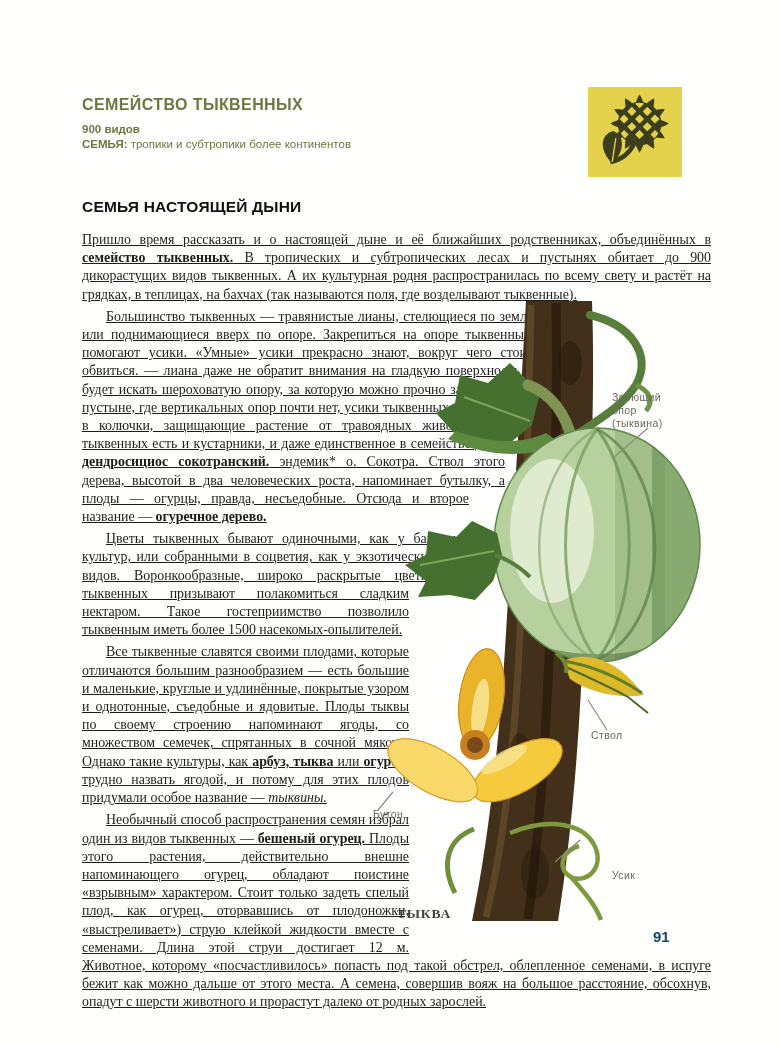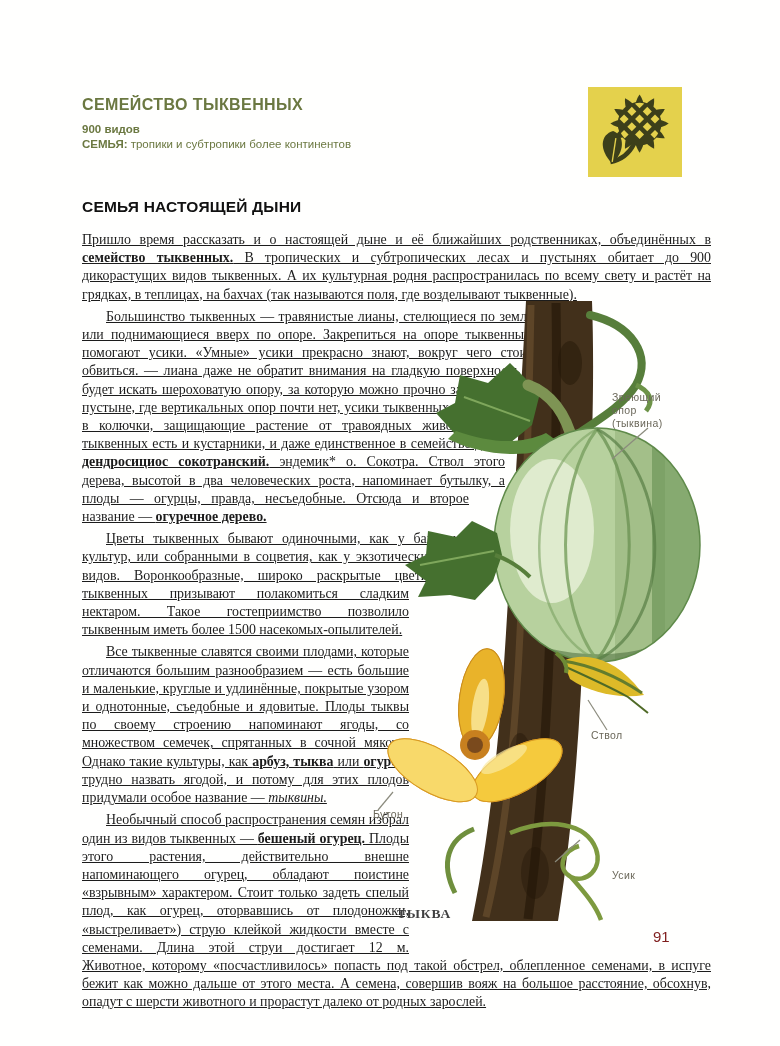--- a/index.html
+++ b/index.html
@@ -31,21 +31,21 @@
   .fig-label{position:absolute;font-family:"Liberation Sans", sans-serif;font-size:10.5px;
              letter-spacing:.4px;color:#6b685a;line-height:13px;}
   .lab-fruit{left:612px;top:391px;width:74px;}
   .lab-bud{left:591px;top:729px;}
   .lab-flower{left:373px;top:808px;}
   .lab-tendril{left:584px;top:869px;margin-left:28px;}
   .fig-caption{position:absolute;left:397px;top:906px;font-family:"Liberation Serif", serif;
                font-size:13.5px;font-weight:bold;letter-spacing:.8px;color:#404040;}
   
   .pagenum{position:absolute;left:653px;top:928px;font-family:"Liberation Sans", sans-serif;
-           font-size:15px;font-weight:normal;color:#7f1d1d;}
+           font-size:15px;font-weight:bold;color:#0c4a6e;}
 </style>
 </head>
 <body>
 
 <div class="page">
 
   <div class="hdr">
     <div class="hdr-title">СЕМЕЙСТВО ТЫКВЕННЫХ</div>
     <div class="hdr-meta">
       <div><b>900 видов</b></div>

